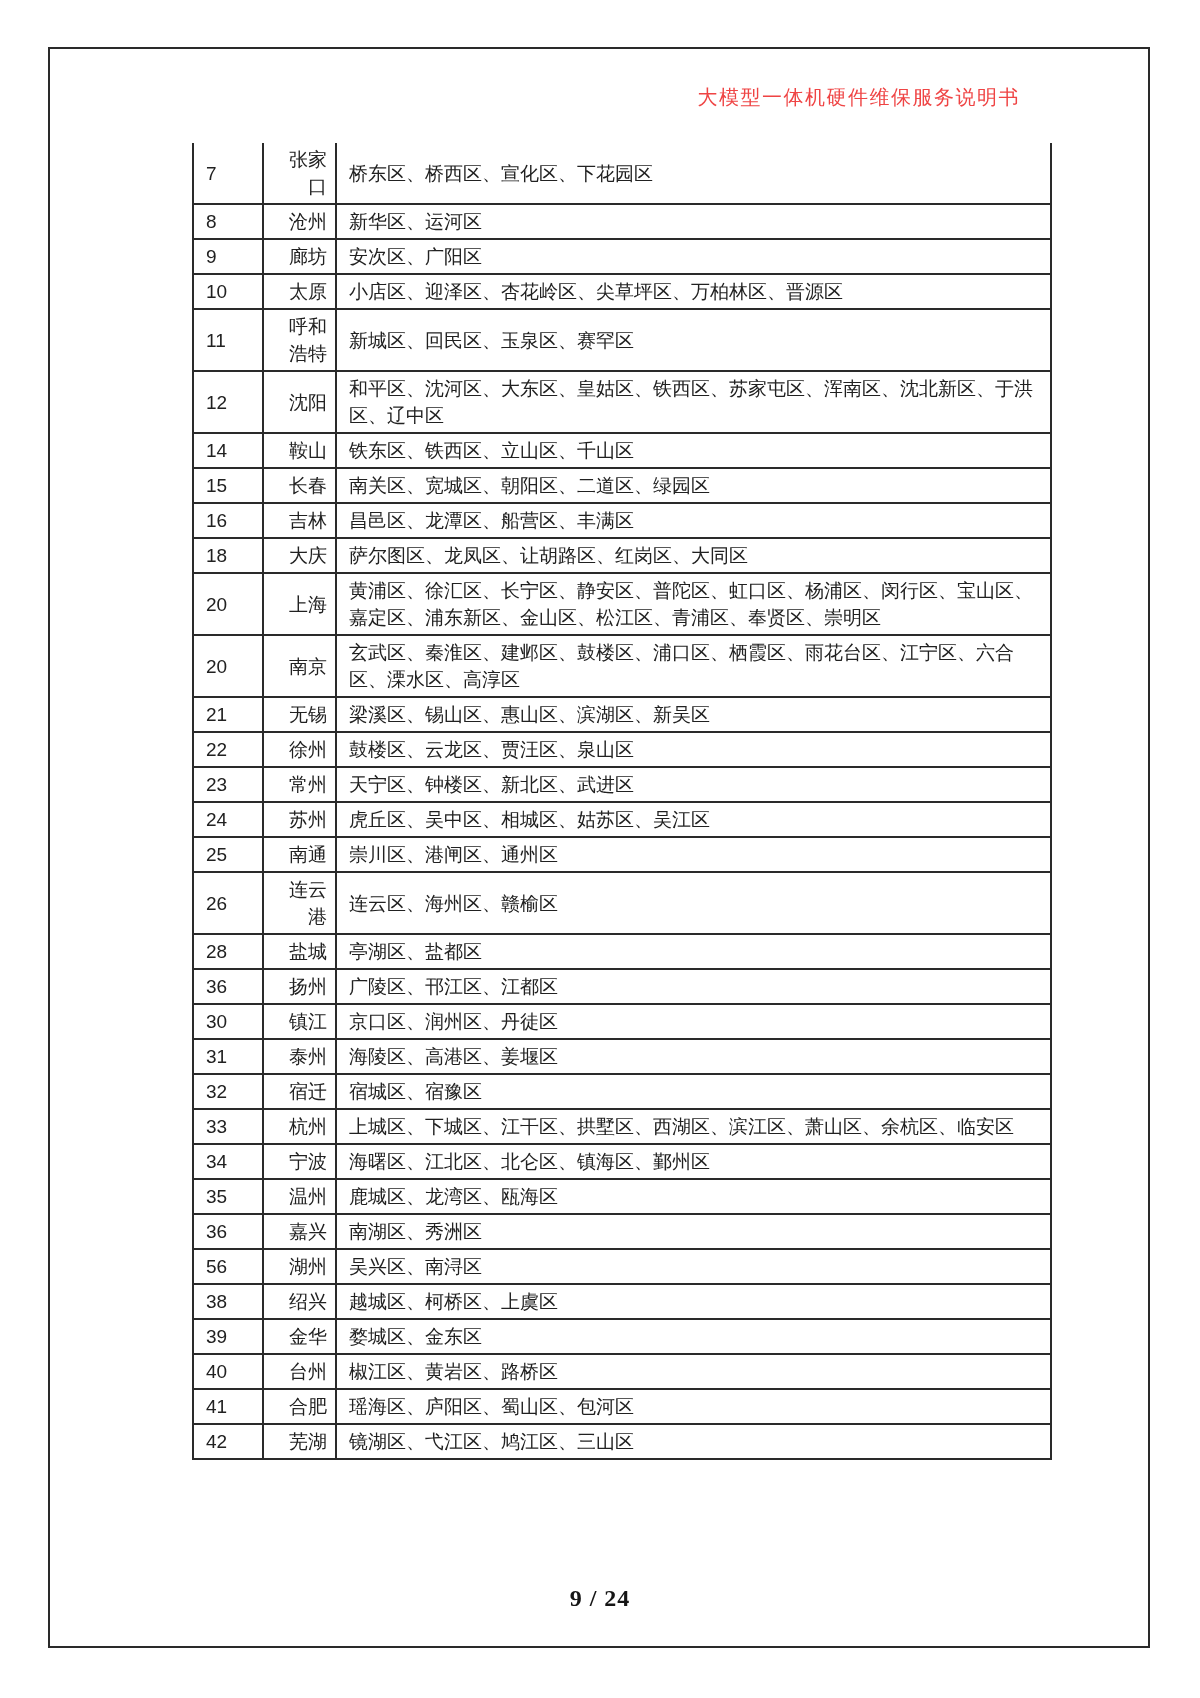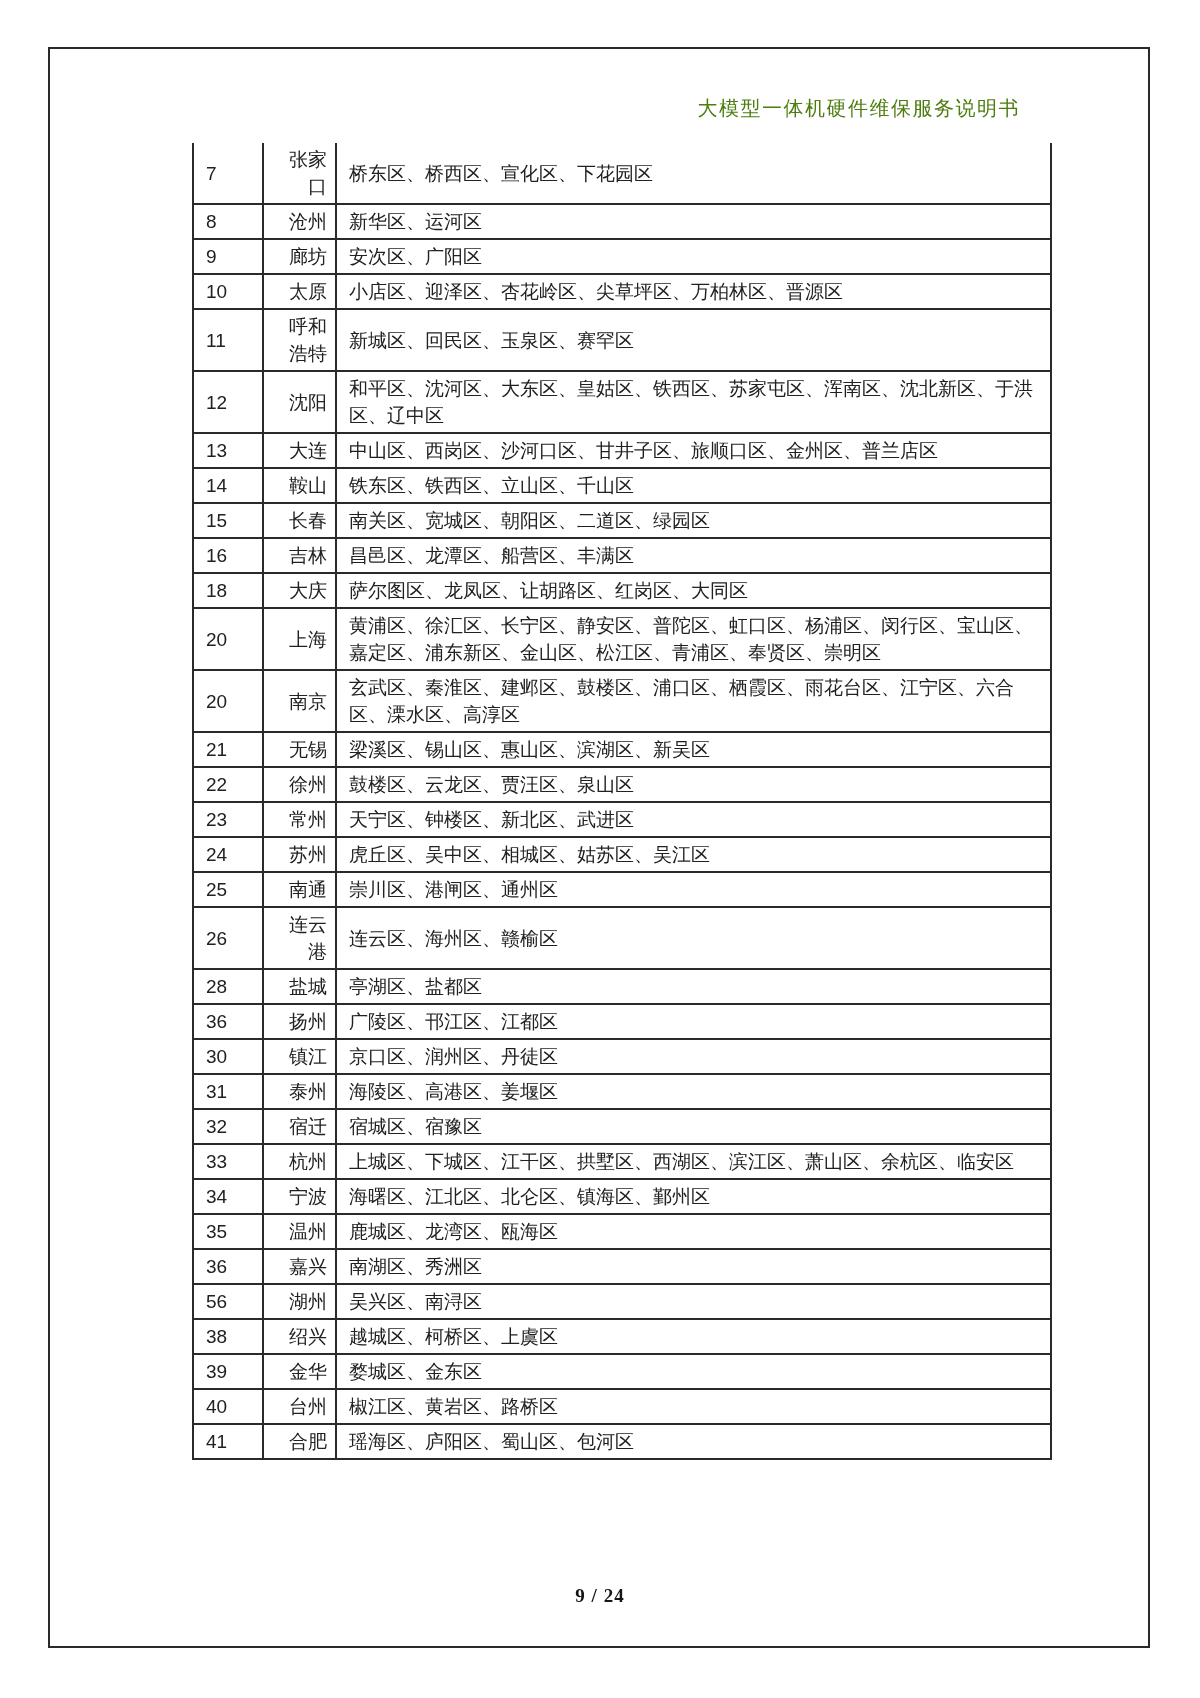--- a/index.html
+++ b/index.html
@@ -13,24 +13,23 @@
   .frame {
     position:absolute; left:48px; top:47px;
     width:1102px; height:1601px;
     border:2px solid #2a2a2a;
     box-sizing:border-box;
     background:#ffffff;
   }
   .header-title {
     position:absolute; top:84px; right:180px;
     font-family:"Liberation Serif", serif;
-    font-size:20px; color:#4d7c0f;
+    font-size:20px; color:#ef4444;
     letter-spacing:1.5px;
     white-space:nowrap;
-    margin-top:11px;
   }
   table.city-table {
     position:absolute; left:192px; top:143px;
     width:858px;
     border-collapse:collapse;
     table-layout:fixed;
     background:#ffffff;
   }
   table.city-table td {
     border:2px solid #2a2a2a;
@@ -43,21 +42,21 @@
   }
   
   table.city-table tr:first-child td { border-top:none; }
   td.num-cell  { padding:3px 4px 3px 12px; }
   td.city-cell { padding:3px 8px 3px 12px;text-align:right; }
   td.dist-cell { padding:3px 12px 3px 12px; }
   .footer-page {
     position:absolute; top:1585px; left:0;
     width:1200px; text-align:center;
     font-family:"Liberation Serif", serif;
-    font-weight:bold; font-size:19px; color:#151515;
+    font-weight:bold; font-size:24px; color:#151515;
     letter-spacing:1px;
   }
 </style>
 </head>
 <body>
 
 <div class="page">
   <div class="frame"></div>
 
   <div class="header-title">大模型一体机硬件维保服务说明书</div>
@@ -93,25 +92,20 @@
           <td class="num-cell">11</td>
           <td class="city-cell">呼和浩特</td>
           <td class="dist-cell">新城区、回民区、玉泉区、赛罕区</td>
         </tr>
         <tr>
           <td class="num-cell">12</td>
           <td class="city-cell">沈阳</td>
           <td class="dist-cell">和平区、沈河区、大东区、皇姑区、铁西区、苏家屯区、浑南区、沈北新区、于洪区、辽中区</td>
         </tr>
         <tr>
-          <td class="num-cell">13</td>
-          <td class="city-cell">大连</td>
-          <td class="dist-cell">中山区、西岗区、沙河口区、甘井子区、旅顺口区、金州区、普兰店区</td>
-        </tr>
-        <tr>
           <td class="num-cell">14</td>
           <td class="city-cell">鞍山</td>
           <td class="dist-cell">铁东区、铁西区、立山区、千山区</td>
         </tr>
         <tr>
           <td class="num-cell">15</td>
           <td class="city-cell">长春</td>
           <td class="dist-cell">南关区、宽城区、朝阳区、二道区、绿园区</td>
         </tr>
         <tr>
@@ -227,17 +221,22 @@
         <tr>
           <td class="num-cell">40</td>
           <td class="city-cell">台州</td>
           <td class="dist-cell">椒江区、黄岩区、路桥区</td>
         </tr>
         <tr>
           <td class="num-cell">41</td>
           <td class="city-cell">合肥</td>
           <td class="dist-cell">瑶海区、庐阳区、蜀山区、包河区</td>
         </tr>
+        <tr>
+          <td class="num-cell">42</td>
+          <td class="city-cell">芜湖</td>
+          <td class="dist-cell">镜湖区、弋江区、鸠江区、三山区</td>
+        </tr>
       </tbody>
   </table>
 
   <div class="footer-page">9 / 24</div>
 </div>
 
 </body></html>

